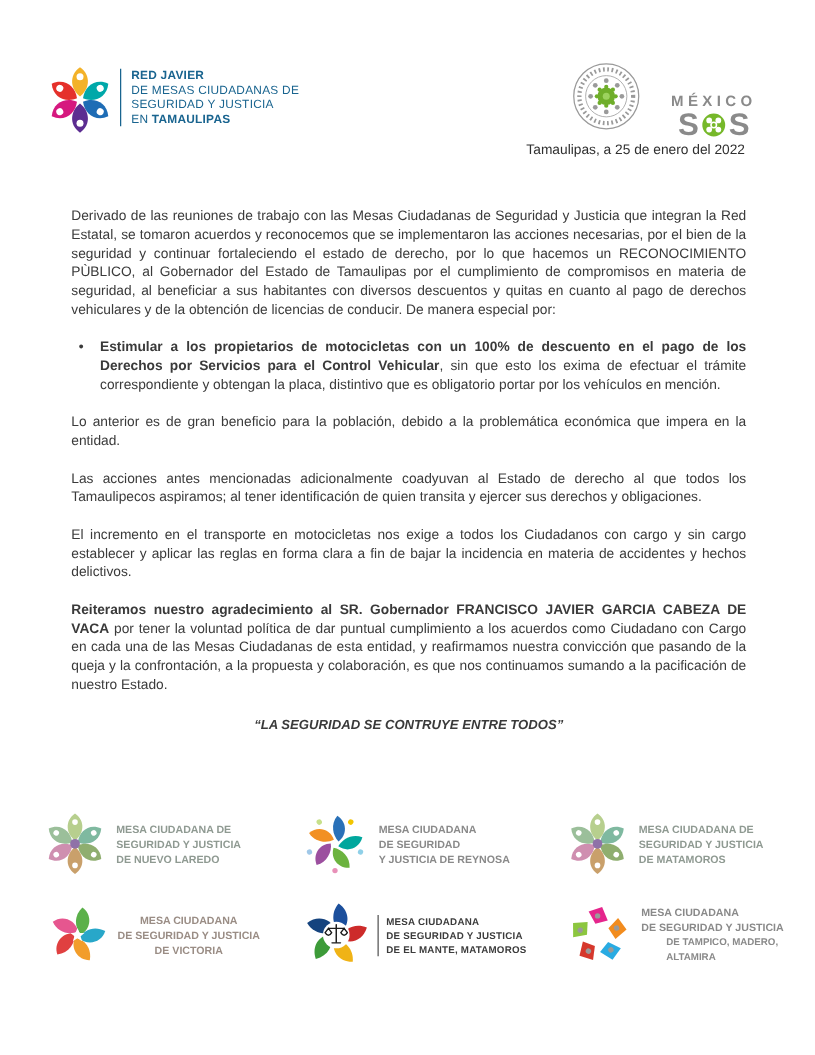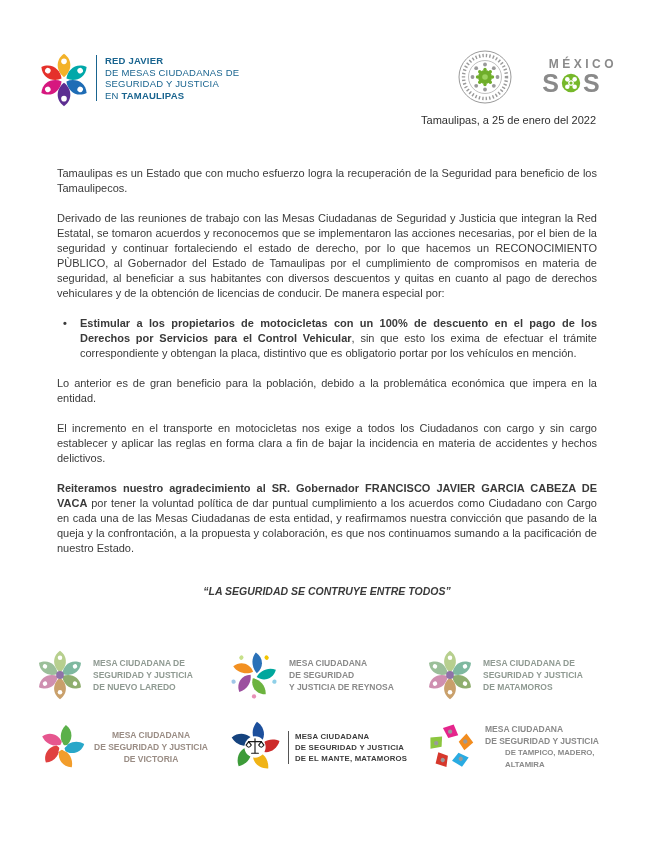--- a/index.html
+++ b/index.html
@@ -5,38 +5,38 @@
   html,body{margin:0;padding:0;background:#e9e9e9;}
   .page{width:652px;height:844px;background:#ffffff;position:relative;overflow:hidden;
         font-family:"Liberation Sans",sans-serif;color:#3a3a3a;margin:0 auto;}
 
   
   .hdr-flower{position:absolute;left:36px;top:50px;}
   .org-block{position:absolute;left:96px;top:55px;border-left:1.5px solid #19648f;padding-left:8px;
              color:#19648f;font-size:9.5px;line-height:11.5px;letter-spacing:.2px;}
   .org-block .b{font-weight:bold;}
   .seal{position:absolute;left:457px;top:49px;}
-  .sos{position:absolute;left:525px;top:57px;width:92px;text-align:right;color:#8a8a8a;}
+  .sos{position:absolute;left:525px;top:74px;width:92px;text-align:center;color:#8a8a8a;}
   .sos-top{font-size:12px;font-weight:bold;letter-spacing:3.5px;}
   .sos-row{display:flex;align-items:center;justify-content:center;gap:1px;margin-top:1px;}
   .sos-s{font-size:25px;font-weight:bold;line-height:22px;color:#8a8a8a;}
   .date-line{position:absolute;right:56px;top:114px;font-size:11px;color:#2f2f2f;}
 
   
   .content{position:absolute;top:166px;left:57px;right:55px;font-size:11px;line-height:15px;}
   .content p{margin:0 0 15px 0;text-align:justify;}
   .bullet-row{display:flex;margin:0 0 15px 0;}
   .bullet-dot{width:23px;flex:0 0 23px;font-weight:bold;padding-left:6px;box-sizing:border-box;}
   .bullet-text{flex:1;text-align:justify;}
   .b{font-weight:bold;}
-  .slogan{text-align:center;font-style:italic;font-weight:bold;font-size:10.5px;margin-top:28px;}
+  .slogan{text-align:center;font-style:italic;font-weight:bold;font-size:10.5px;margin-top:17px;}
 
   
   .footer{position:absolute;left:34px;top:646px;right:18px;}
-  .mesa-grid{display:grid;grid-template-columns:192px 198px 210px;grid-row-gap:13px;}
+  .mesa-grid{display:grid;grid-template-columns:192px 198px 210px;grid-row-gap:13px;gap:14px;}
   .mesa{display:flex;align-items:center;}
   .mesa svg{flex:0 0 auto;}
   .mesa-text{margin-left:7px;font-size:8.5px;font-weight:bold;line-height:12px;color:#8f9a92;}
   .mesa-text.gray{color:#8a8a8a;}
   .mesa-text.warm{color:#9a8d85;text-align:center;margin-left:2px;}
   .mesa-text.dark{color:#3c3c3c;border-left:1px solid #555;padding-left:6px;margin-left:4px;
                   font-size:7.8px;line-height:11px;letter-spacing:.2px;}
   .mesa-text.small3 .l3{font-size:7.8px;padding-left:20px;}
 </style>
 </head>
@@ -119,29 +119,29 @@
         <circle r="3.1" fill="#fff"></circle>
           <circle r="1.7" fill="#76b82a"></circle>
       </svg>
       <span class="sos-s">S</span>
     </div>
   </div>
 
   <div class="date-line">Tamaulipas, a 25 de enero del 2022</div>
 
   <div class="content">
-    <p>Tamaulipas es un Estado que con mucho esfuerzo logra la recuperación de la Seguridad para beneficio de los Tamaulipecos.</p>
     <p>Derivado de las reuniones de trabajo con las Mesas Ciudadanas de Seguridad y Justicia que integran la Red Estatal, se tomaron acuerdos y reconocemos que se implementaron las acciones necesarias, por el bien de la seguridad y continuar fortaleciendo el estado de derecho, por lo que hacemos un RECONOCIMIENTO PÙBLICO, al Gobernador del Estado de Tamaulipas por el cumplimiento de compromisos en materia de seguridad,  al beneficiar a sus habitantes con diversos descuentos y quitas en cuanto al pago de derechos vehiculares y de la obtención de licencias de conducir.  De manera especial por:</p>
 
     <div class="bullet-row">
       <span class="bullet-dot">•</span>
       <span class="bullet-text"><span class="b">Estimular a los propietarios de motocicletas con un 100% de descuento en el pago de los Derechos por Servicios para el Control Vehicular</span><span>, sin que esto los exima de efectuar el trámite correspondiente y obtengan la placa, distintivo  que es obligatorio portar por los vehículos en mención.</span></span>
     </div>
 
     <p>Lo anterior es de gran beneficio para la población, debido a la problemática económica que impera en la entidad.</p>
+    <p>Las acciones antes mencionadas adicionalmente coadyuvan al Estado de derecho al que todos los Tamaulipecos aspiramos; al tener identificación de quien transita y ejercer sus derechos y obligaciones.</p>
     <p>El incremento en el transporte  en motocicletas nos exige a todos los Ciudadanos con cargo y sin cargo establecer y aplicar las reglas en forma clara a fin de bajar la incidencia en materia de accidentes y hechos delictivos.</p>
     <p><span class="b">Reiteramos nuestro agradecimiento al SR. Gobernador FRANCISCO JAVIER GARCIA CABEZA DE VACA</span><span> por tener la voluntad política de dar puntual cumplimiento a los acuerdos como Ciudadano con Cargo en cada una de las Mesas Ciudadanas de esta entidad, y reafirmamos nuestra convicción que pasando de la queja y la confrontación, a la propuesta y colaboración, es que nos continuamos sumando a la pacificación de nuestro Estado.</span></p>
 
     <div class="slogan">“LA SEGURIDAD SE CONTRUYE ENTRE TODOS”</div>
   </div>
 
   <div class="footer">
     <div class="mesa-grid">
 
       <div class="mesa">

